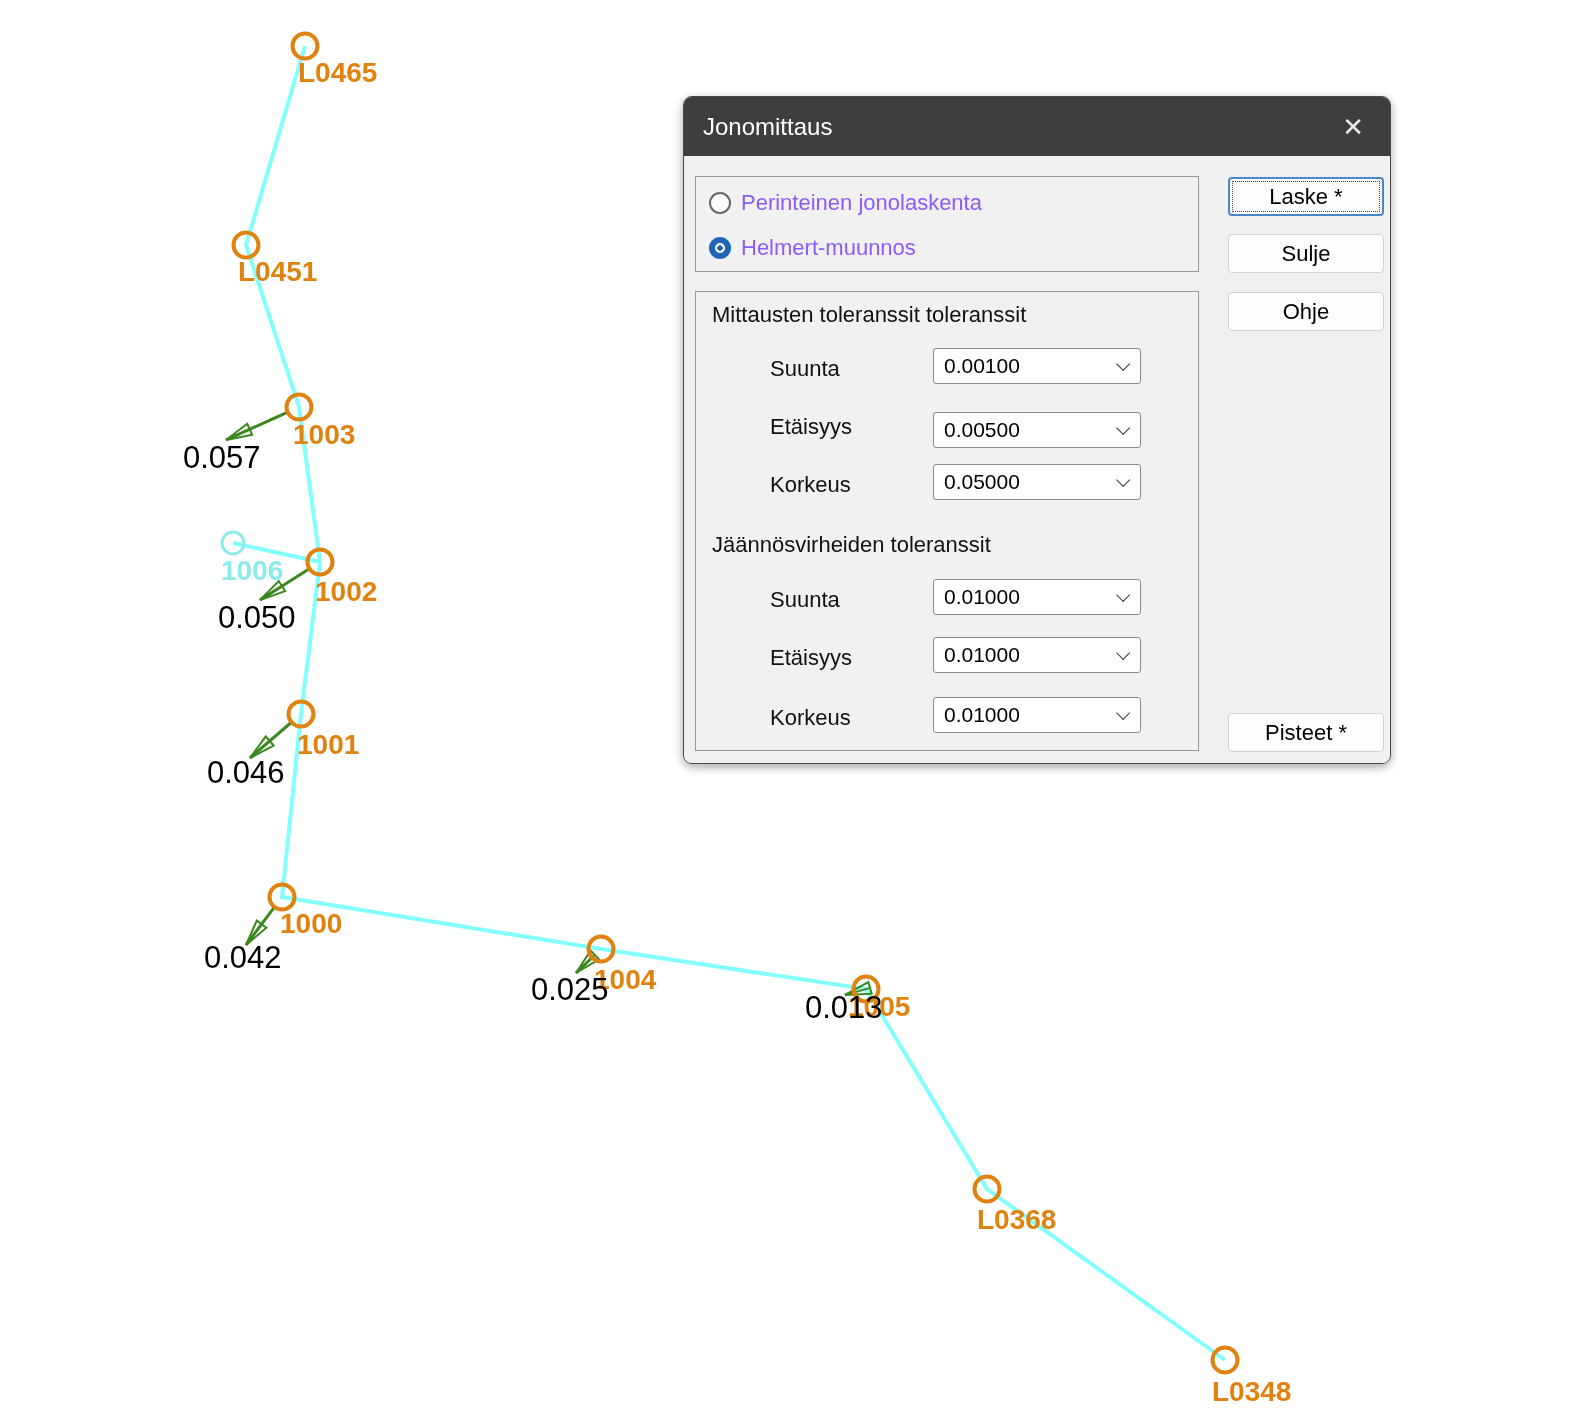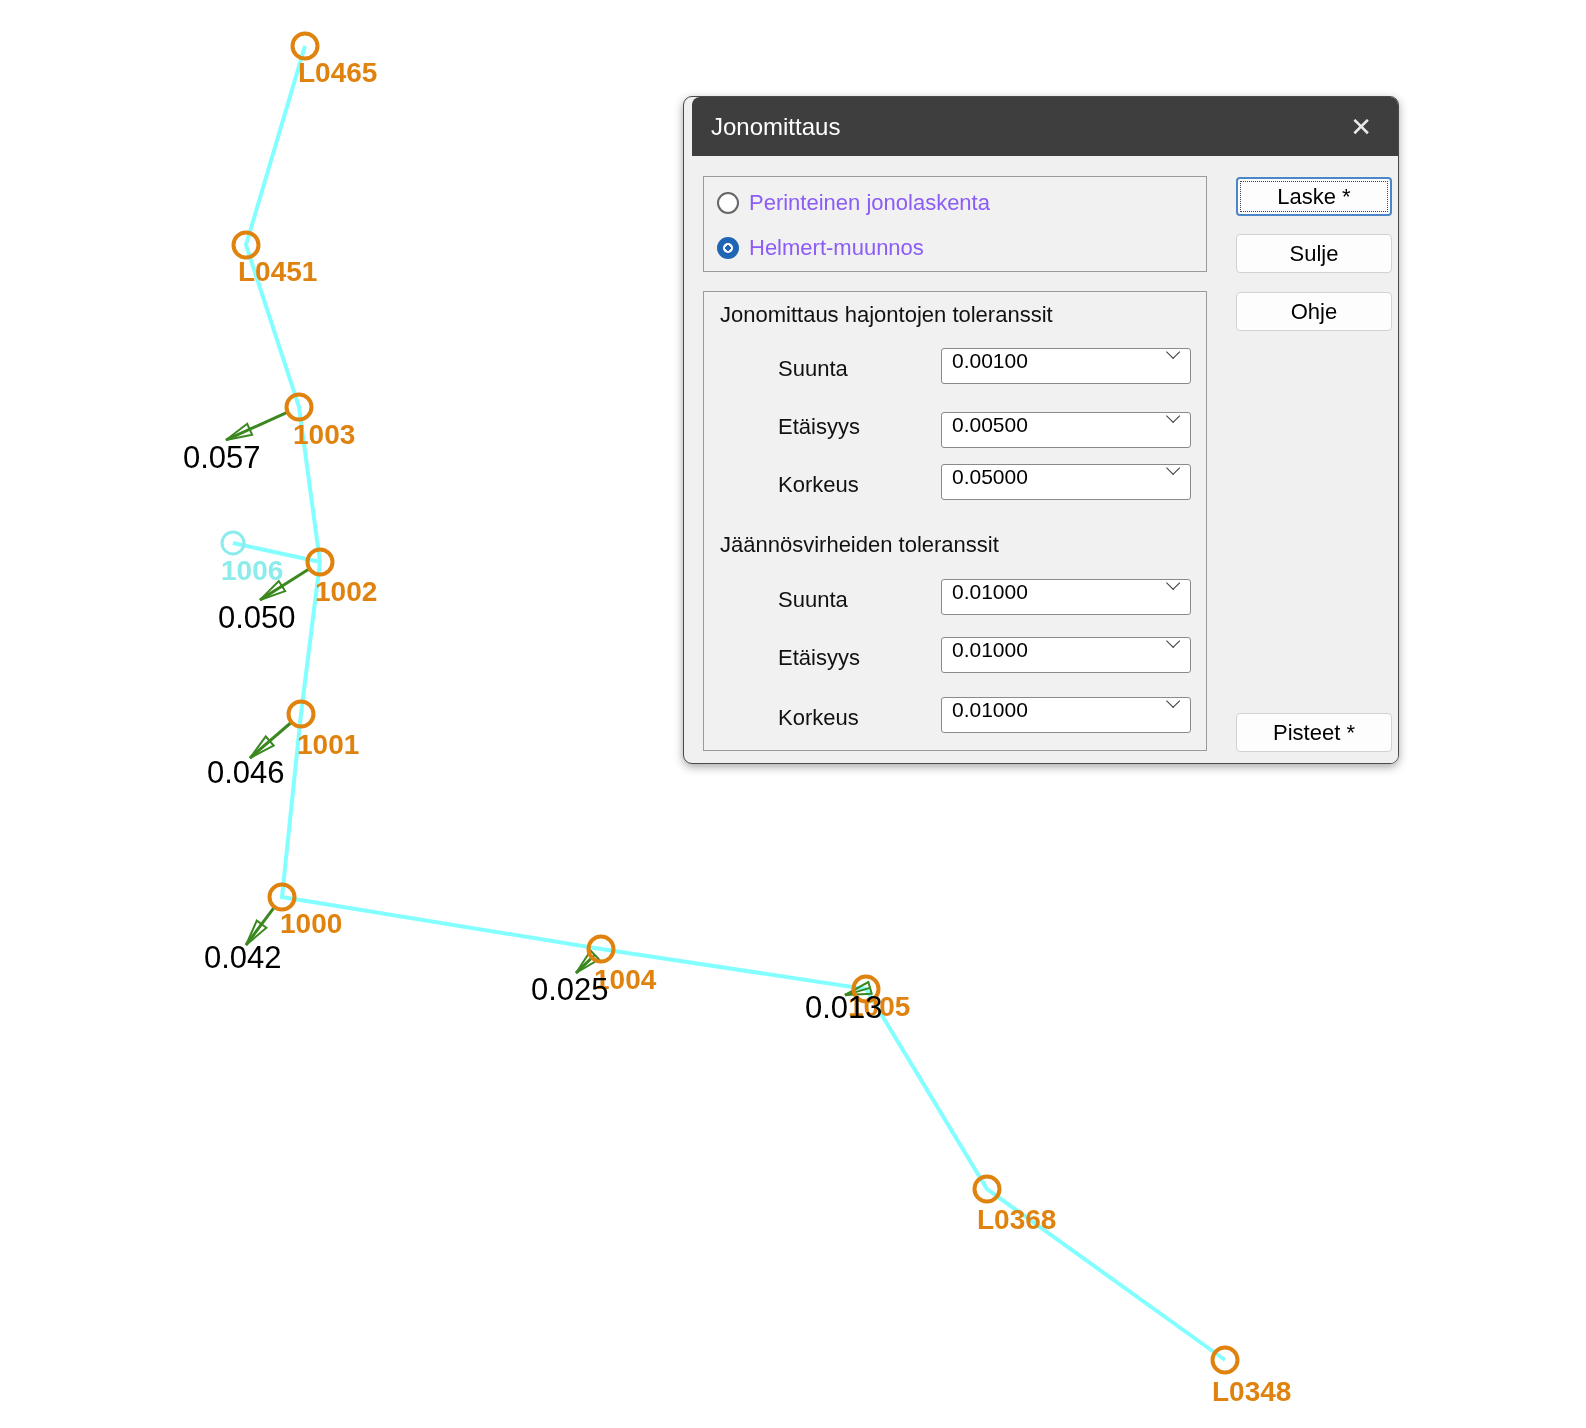--- a/index.html
+++ b/index.html
@@ -3,44 +3,44 @@
 <meta charset="utf-8">
 <style>
   html,body{margin:0;padding:0;background:#ffffff;}
   #stage{position:relative;width:1586px;height:1428px;background:#ffffff;overflow:hidden;
          font-family:"Liberation Sans", sans-serif;}
   #map{position:absolute;left:0;top:0;}
 
   
   .dialog{position:absolute;left:683px;top:96px;width:706px;height:666px;
           border:1px solid #4a4a4a;border-radius:9px;
-          box-shadow:0 3px 10px rgba(0,0,0,.35);background:#f0f0f0;padding-left:8px;}
+          box-shadow:0 3px 10px rgba(0,0,0,.35);background:#f0f0f0;}
   .titlebar{height:59px;background:#3e3e3e;border-radius:8px 8px 0 0;
             display:flex;align-items:center;color:#ffffff;font-size:24px;}
   .titlebar .t{margin-left:19px;}
   .titlebar .close{margin-left:auto;margin-right:26px;font-size:26px;color:#e9e9e9;
                    line-height:1;cursor:default;}
   .dbody{position:relative;height:607px;background:#f0f0f0;border-radius:0 0 8px 8px;}
 
   .groupbox{position:absolute;border:1px solid #9a9a9a;background:#f1f1f1;box-sizing:border-box;}
   .radio-group{left:11px;top:20px;width:504px;height:96px;}
   .tol-group{left:11px;top:135px;width:504px;height:460px;}
 
   .radio-row{position:absolute;left:13px;display:flex;align-items:center;font-size:22px;color:#8b5cf6;}
   .radio{width:22px;height:22px;border-radius:50%;box-sizing:border-box;margin-right:10px;flex:0 0 auto;}
   .radio.unsel{border:2px solid #666;background:#fff;}
   .radio.sel{background:#2064b4;display:flex;align-items:center;justify-content:center;}
   .radio.sel .dot{width:10px;height:10px;border-radius:50%;
                   background:radial-gradient(circle,#2064b4 0 2.6px,#ffffff 2.7px);}
 
   .gheading{position:absolute;left:16px;font-size:22px;color:#111;}
   .frow-label{position:absolute;left:26px;font-size:22px;color:#111;margin-left:48px;}
-  .combo{position:absolute;left:237px;width:250px;height:36px;background:#ffffff;
+  .combo{position:absolute;left:237px;width:208px;height:36px;background:#ffffff;
          border:1px solid #8a8a8a;border-radius:3px;box-sizing:border-box;
-         display:flex;font-size:21px;color:#000;}
+         display:flex;align-items:center;font-size:21px;color:#000;}
   .combo .val{margin-left:10px;}
   .combo .chev{margin-left:auto;margin-right:14px;width:9px;height:9px;
                border-right:1.6px solid #3a3a3a;border-bottom:1.6px solid #3a3a3a;
                transform:rotate(45deg) translateY(-3px);}
 
   .btn{position:absolute;left:544px;width:156px;height:39px;background:#fdfdfd;
        border:1px solid #d2d2d2;border-radius:4px;font-size:22px;color:#000;
        font-family:"Liberation Sans",sans-serif;display:flex;align-items:center;justify-content:center;}
   .btn.focus{border:2px solid #4a86c8;outline:1.5px dotted #444;outline-offset:-5px;}
 </style>
@@ -108,21 +108,21 @@
         </div>
         <div class="radio-row" style="top:58px;">
           <span class="radio sel">
               <span class="dot"></span>
             </span>
           <span>Helmert-muunnos</span>
         </div>
       </div>
 
       <div class="groupbox tol-group">
-        <div class="gheading" style="top:10px;">Jonomittaus hajontojen toleranssit</div>
+        <div class="gheading" style="top:10px;">Mittausten toleranssit toleranssit</div>
 
         <div class="frow-label" style="top:64px;">Suunta</div>
         <div class="combo" style="top:56px;">
           <span class="val">0.00100</span>
           <span class="chev"></span>
         </div>
 
         <div class="frow-label" style="top:122px;">Etäisyys</div>
         <div class="combo" style="top:120px;">
           <span class="val">0.00500</span>

